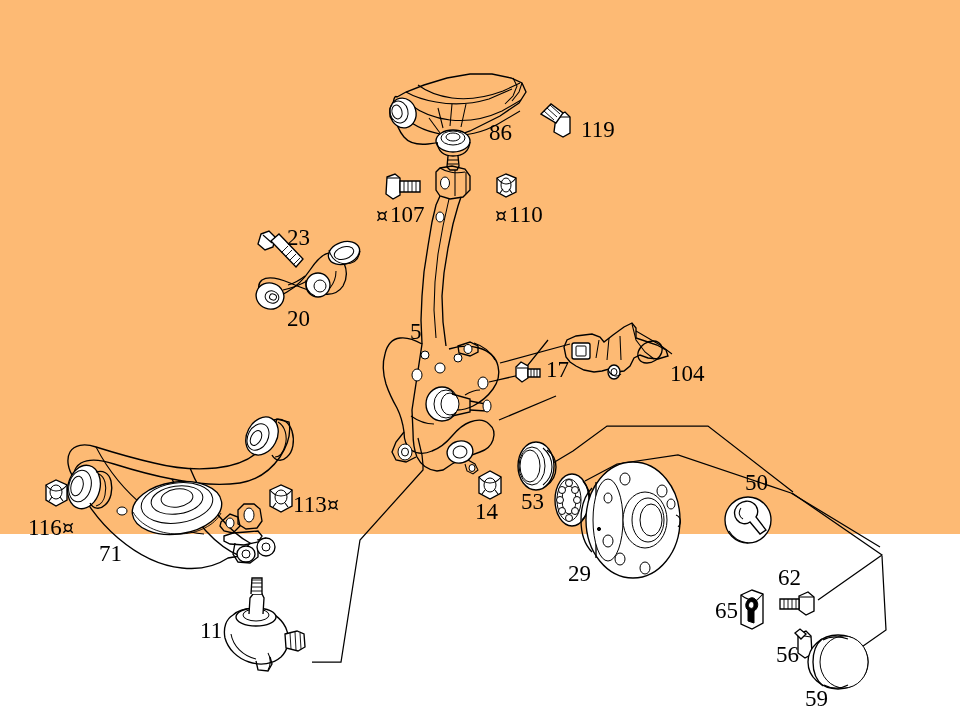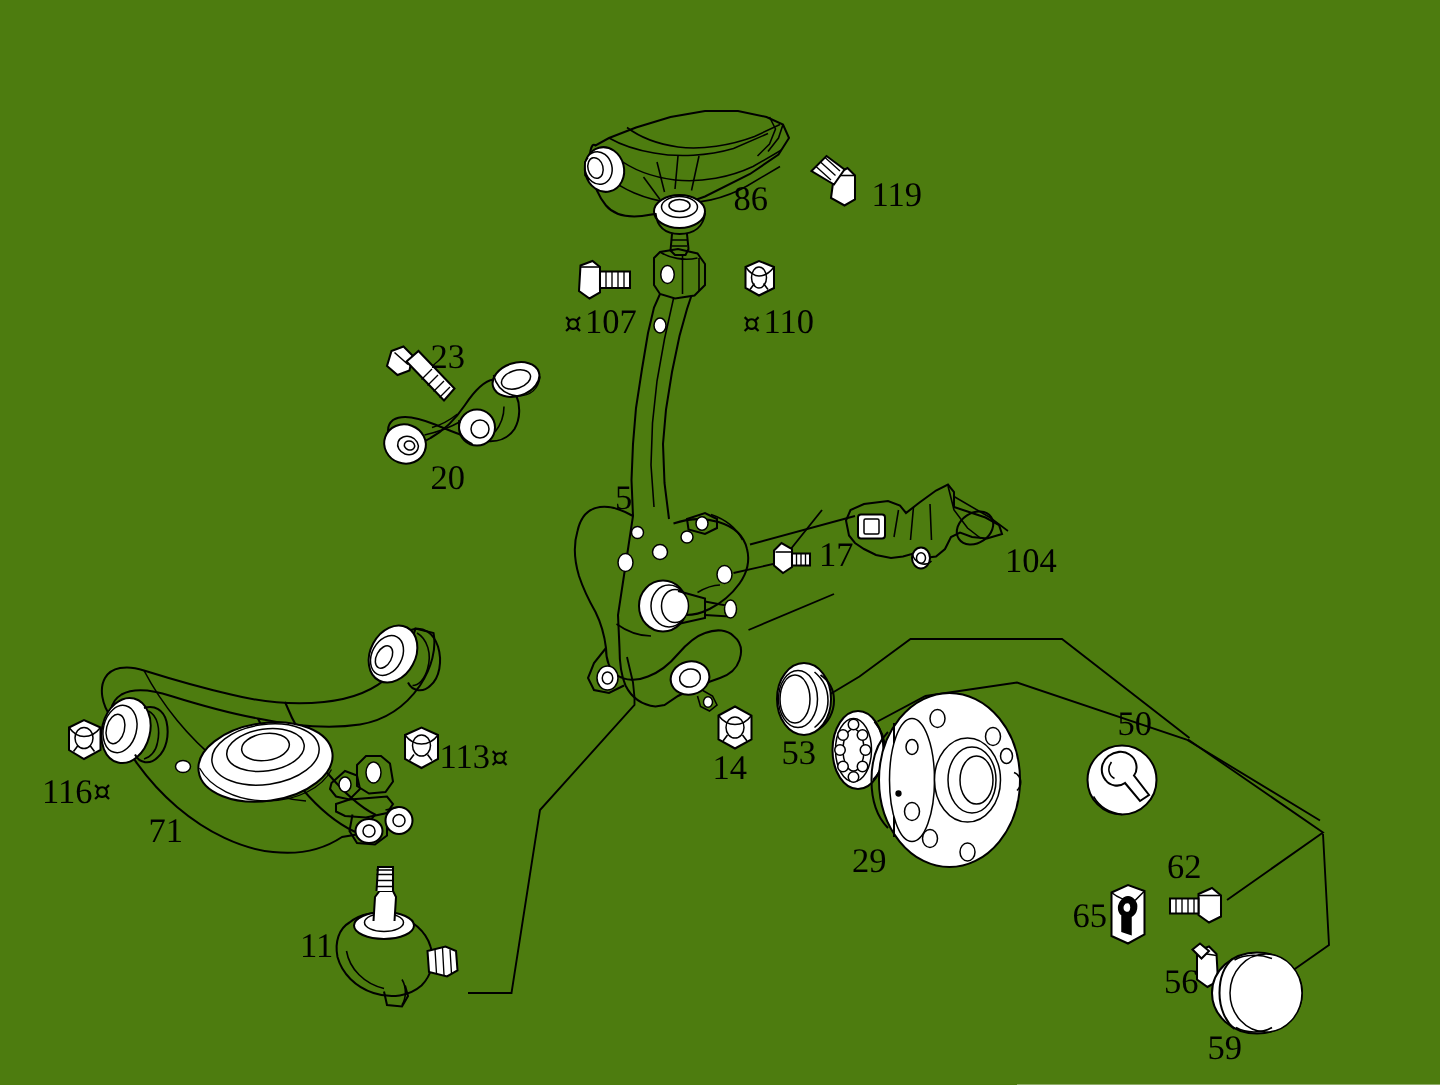--- a/index.html
+++ b/index.html
@@ -10,22 +10,22 @@
   }
   body {
     width: 960px; height: 723px;
     font-family: "Liberation Serif", serif;
     overflow: hidden;
     position: relative;
   }
   #diagram-root {
     position: relative;
     width: 960px;
-    height: 723px;
-    background: #4d7c0f;
+    height: 534px;
+    background: #fdba74;
     padding-left: 44px;
   }
   svg#parts-svg {
     position: absolute;
     left: 0; top: 0;
     width: 960px; height: 723px;
     display: block;
   }
   .label-text {
     font-family: "Liberation Serif", serif;

